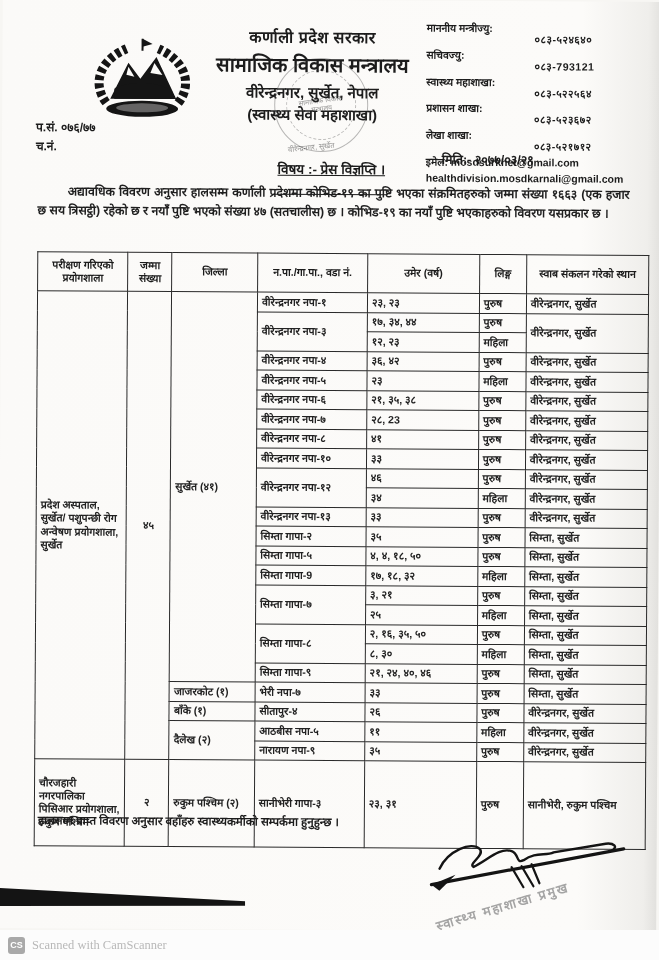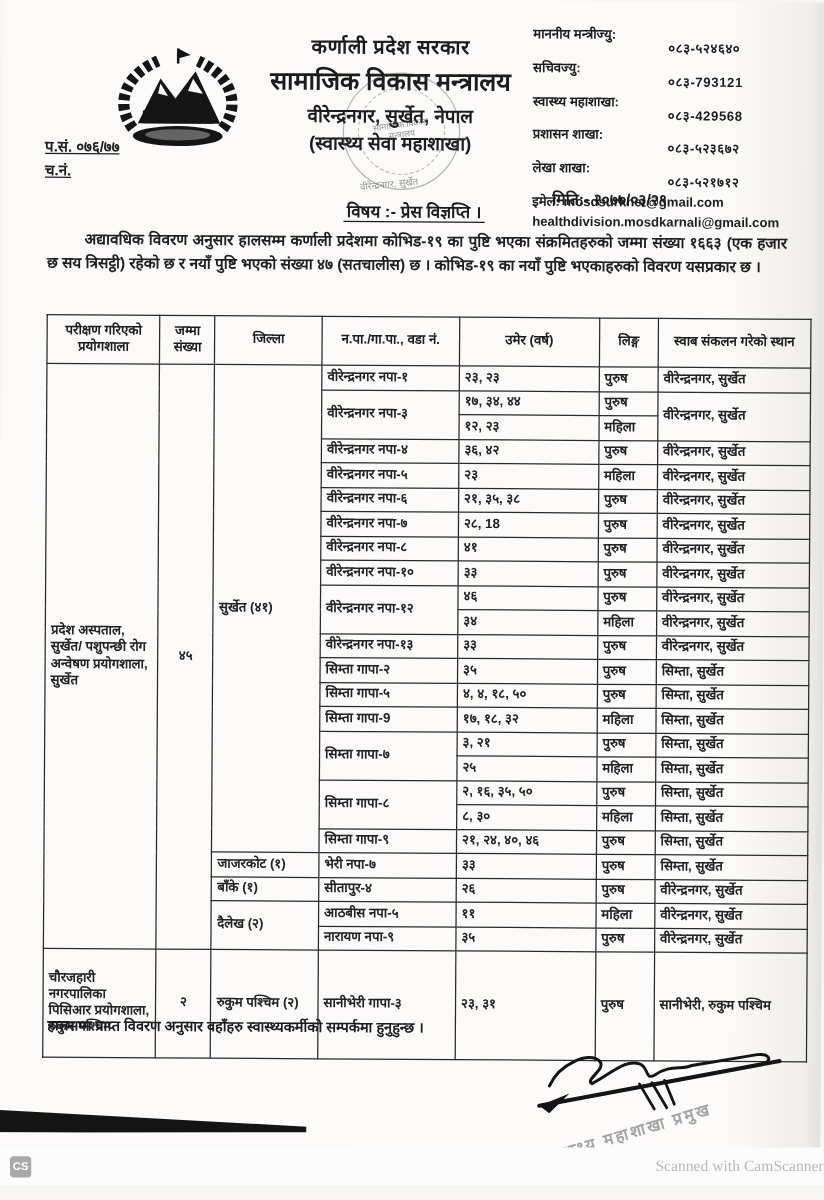--- a/index.html
+++ b/index.html
@@ -9,21 +9,21 @@
     font-family:"Liberation Sans","DejaVu Sans",sans-serif;
     color:#1c1c1c;
   }
   .paper{
     position:absolute;inset:0 0 30px 0;
     background:linear-gradient(90deg,#fbfaf8 0%,#fcfbf9 88%,#efeeeb 98%,#e2e1de 100%);
     transform:rotate(0.35deg);
   }
   
   .emblem{position:absolute;left:84px;top:38px;width:112px;height:86px;}
-  .refblock{position:absolute;left:34px;top:110px;font-size:12px;font-weight:bold;line-height:1.55;text-decoration:underline;}
+  .refblock{position:absolute;left:34px;top:120px;font-size:12px;font-weight:bold;line-height:1.55;}
   .head-center{position:absolute;left:160px;top:26px;width:300px;text-align:center;}
   .head-center .l1{font-size:16px;font-weight:bold;letter-spacing:.5px;}
   .head-center .l2{font-size:20px;font-weight:bold;margin-top:3px;}
   .head-center .l3{font-size:15px;font-weight:bold;margin-top:4px;}
   .head-center .l4{font-size:15px;font-weight:bold;margin-top:2px;}
   .round-stamp{
     position:absolute;left:272px;top:58px;width:92px;height:92px;border-radius:50%;
     border:1.5px solid rgba(70,70,70,.38);display:flex;align-items:center;justify-content:center;
     pointer-events:none;
   }
@@ -38,21 +38,21 @@
   }
   .contact{position:absolute;left:424px;top:20px;width:222px;font-size:10.5px;font-weight:bold;line-height:1.5;}
   .contact .row{display:flex;}
   .contact .lab{width:108px;}
   .contact .num{letter-spacing:.5px;margin-top:11px;}
   .contact .mail{font-weight:bold;}
   .date-line{position:absolute;left:440px;top:150px;font-size:12.5px;font-weight:bold;}
   
   .subject{position:absolute;left:0;top:160px;width:100%;text-align:center;
     font-size:13.5px;font-weight:bold;}
-  .subject span{border-bottom:1.5px solid #1c1c1c;padding:0 3px 0;}
+  .subject span{border-bottom:1.5px solid #1c1c1c;padding:0 3px 17px;text-decoration:underline;}
   .bodytext{position:absolute;left:36px;top:184px;width:592px;font-size:12.3px;
     line-height:1.52;text-align:justify;text-indent:30px;font-weight:bold;color:#1f1f1f;}
   
   table.cases{
     position:absolute;left:36px;top:253px;width:612px;border-collapse:collapse;
     border:1.8px solid #222;table-layout:fixed;
   }
   table.cases th,table.cases td{
     border:1px solid #2a2a2a;font-size:10.6px;padding:1px 4px;vertical-align:middle;
     overflow:hidden;line-height:1.25;
@@ -67,22 +67,22 @@
   .sig-stamp{
     position:absolute;left:436px;top:896px;font-size:13px;color:#8f8f8f;
     transform:rotate(-17deg);letter-spacing:2px;opacity:.8;font-weight:bold;
   }
   .fold-wedge{
     position:absolute;left:0;top:886px;width:248px;height:22px;background:#141414;
     clip-path:polygon(0 18%,100% 72%,100% 92%,0 100%);
   }
   
   .scanbar{
-    position:absolute;left:0;bottom:12px;width:659px;height:30px;background:#fcfcfc;
-    display:flex;align-items:center;padding-left:8px;box-sizing:border-box;justify-content:space-between;
+    position:absolute;left:0;bottom:0;width:659px;height:30px;background:#fcfcfc;
+    display:flex;align-items:center;padding-left:8px;box-sizing:border-box;
   }
   .cs-logo{
     width:17px;height:17px;background:#a9a9a9;border-radius:3px;color:#fff;
     font-size:9px;font-weight:bold;display:flex;align-items:center;justify-content:center;
     margin-right:7px;
   }
   .cs-text{font-size:12.5px;color:#b8b8b8;font-family:Liberation Serif, serif;}
 </style>
 </head>
 <body>
@@ -125,21 +125,21 @@
     <div class="row">
       <span class="lab">माननीय मन्त्रीज्यु:</span>
       <span class="num">०८३-५२४६४०</span>
     </div>
     <div class="row">
       <span class="lab">सचिवज्यु:</span>
       <span class="num">०८३-793121</span>
     </div>
     <div class="row">
       <span class="lab">स्वास्थ्य महाशाखा:</span>
-      <span class="num">०८३-429568</span>
+      <span class="num">०८३-५२२५६४</span>
     </div>
     <div class="row">
       <span class="lab">प्रशासन शाखा:</span>
       <span class="num">०८३-५२३६७२</span>
     </div>
     <div class="row">
       <span class="lab">लेखा शाखा:</span>
       <span class="num">०८३-५२१७१२</span>
     </div>
     <div class="mail">इमेल: mosdsurkhet@gmail.com</div>
@@ -208,21 +208,21 @@
           <td>वीरेन्द्रनगर, सुर्खेत</td>
         </tr>
         <tr>
           <td>वीरेन्द्रनगर नपा-६</td>
           <td>२१, ३५, ३८</td>
           <td>पुरुष</td>
           <td>वीरेन्द्रनगर, सुर्खेत</td>
         </tr>
         <tr>
           <td>वीरेन्द्रनगर नपा-७</td>
-          <td>२८, 18</td>
+          <td>२८, 23</td>
           <td>पुरुष</td>
           <td>वीरेन्द्रनगर, सुर्खेत</td>
         </tr>
         <tr>
           <td>वीरेन्द्रनगर नपा-८</td>
           <td>४१</td>
           <td>पुरुष</td>
           <td>वीरेन्द्रनगर, सुर्खेत</td>
         </tr>
         <tr>

